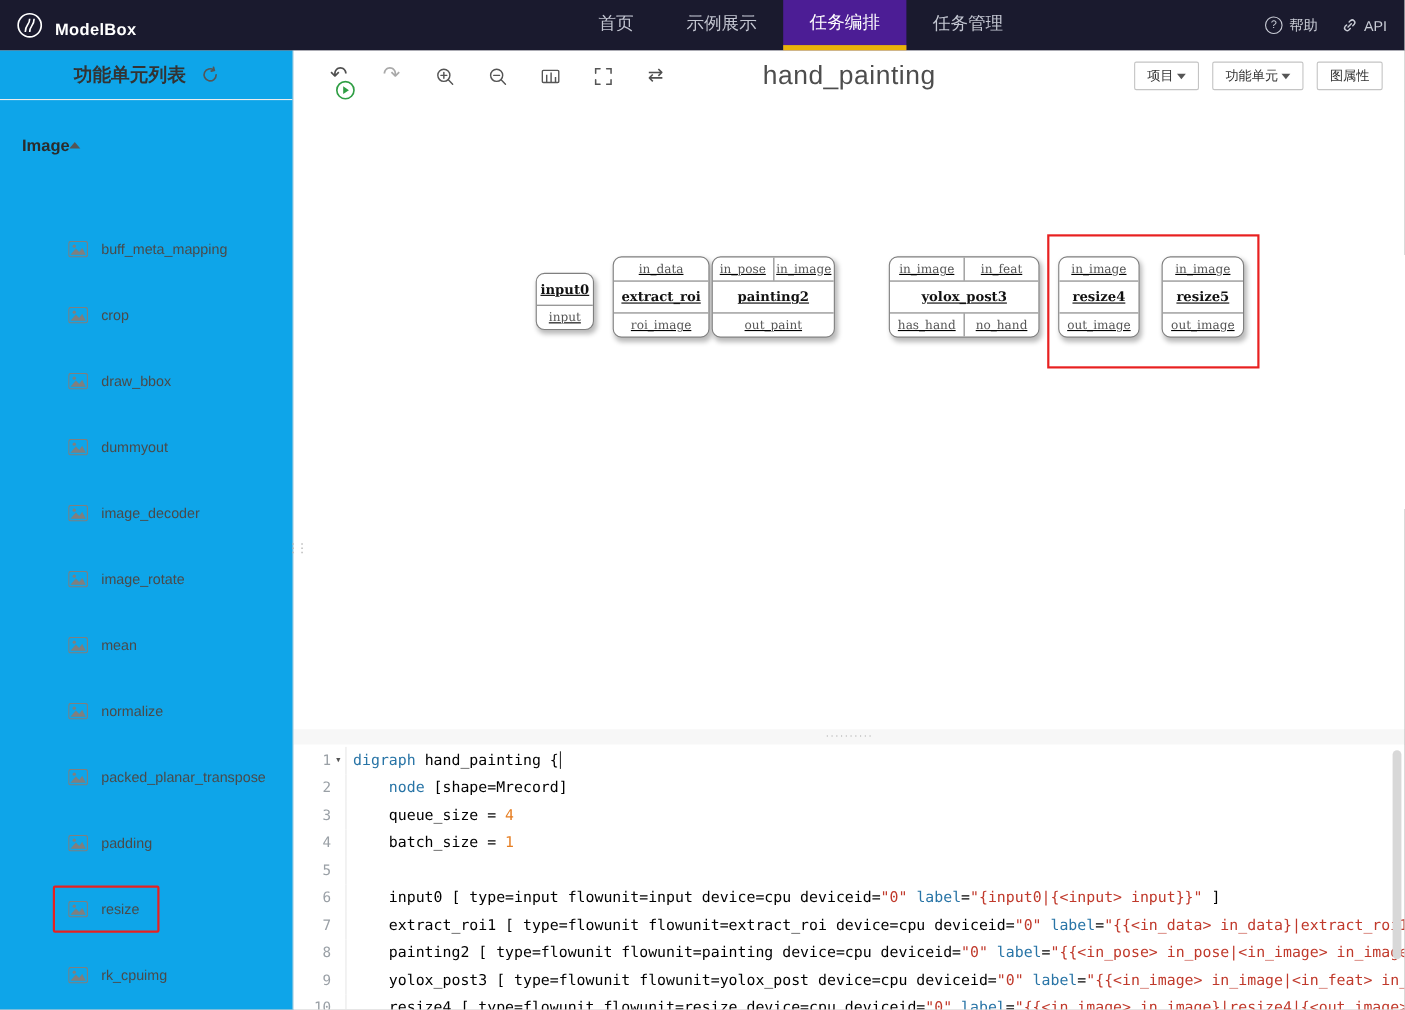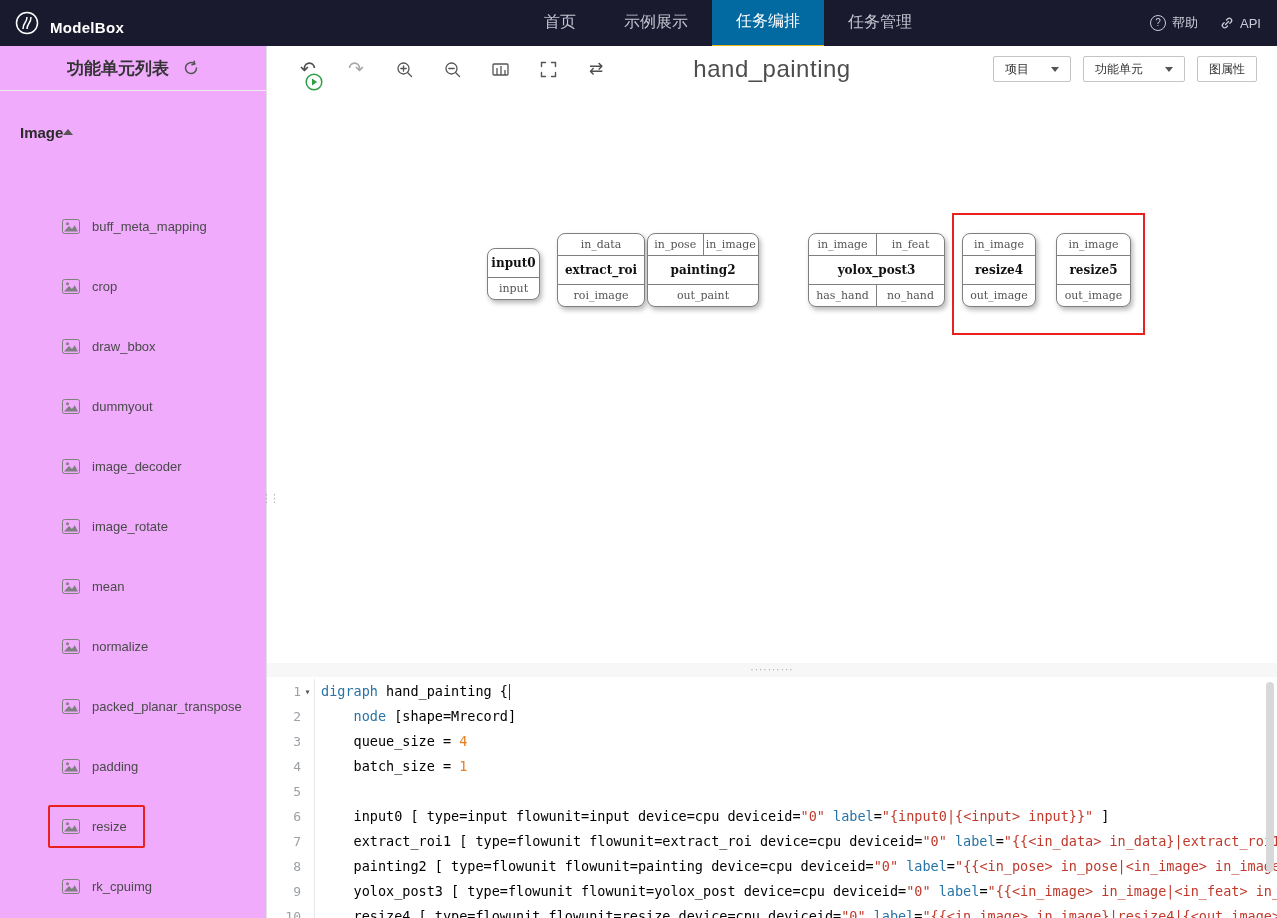--- a/index.html
+++ b/index.html
@@ -6,28 +6,28 @@
   .page{position:relative;width:1277px;height:918px;overflow:hidden;background:#fff;
         font-family:"Liberation Sans","DejaVu Sans",sans-serif;}
 
   
   .topbar{position:absolute;top:0;left:0;right:0;height:46px;background:var(--topbar-bg,#1a1a2e);
           display:flex;align-items:center;color:#c9ccd6;}
   .brand{display:flex;align-items:flex-end;gap:10px;margin-left:14px;cursor:pointer;}
   .brand-name{color:#fff;font-weight:bold;font-size:15px;letter-spacing:.3px;}
   .top-nav{position:absolute;left:520px;top:0;height:46px;display:flex;}
   .nav-item{height:46px;line-height:44px;padding:0 24px;font-size:16px;color:#c3c6d1;cursor:pointer;box-sizing:border-box;}
-  .nav-item.active{color:#fff;background:#0369a1;border-bottom:1px solid #eab308;line-height:41px;text-align:right;}
+  .nav-item.active{color:#fff;background:#4c1d95;border-bottom:5px solid #eab308;line-height:41px;text-align:right;}
   .topbar-right{position:absolute;right:16px;top:0;height:46px;display:flex;align-items:center;gap:22px;font-size:13px;}
   .tb-link{display:flex;align-items:center;gap:6px;cursor:pointer;color:#c9ccd6;}
   .qicon{display:inline-block;width:14px;height:14px;border:1px solid #c9ccd6;border-radius:50%;
          font-size:10px;line-height:14px;text-align:center;}
 
   
-  .sidebar{position:absolute;top:46px;left:0;width:266px;bottom:0;background:#f0abfc;
+  .sidebar{position:absolute;top:46px;left:0;width:266px;bottom:0;background:#0ea5e9;
            border-right:1px solid #e0e0e0;overflow:hidden;}
   .sidebar-header{height:44px;display:flex;align-items:center;justify-content:center;gap:14px;
                   border-bottom:1px solid #ececec;}
   .sidebar-title{font-size:17px;font-weight:bold;color:#333;}
   .group-header{height:60px;box-sizing:border-box;padding:22px 20px 0 20px;display:flex;
                 align-items:center;cursor:pointer;}
   .group-label{font-size:15px;font-weight:bold;color:#2b2b2b;}
   .caret-up{width:0;height:0;border-left:5px solid transparent;border-right:5px solid transparent;
             border-bottom:6px solid #555;}
   .sidebar-list{position:absolute;top:150px;left:0;right:0;bottom:0;overflow:hidden;padding-left:22px;}
@@ -45,31 +45,31 @@
   
   .main-toolbar{position:absolute;top:46px;left:267px;right:0;height:46px;background:#fff;}
   .tool-icons{position:absolute;left:32px;top:0;height:46px;display:flex;align-items:center;gap:30px;}
   .ticon{width:18px;height:18px;display:flex;align-items:center;justify-content:center;cursor:pointer;}
   .uicon{font-size:19px;color:#4f4f4f;line-height:18px;}
   .uicon.dim{color:#a9a9a9;}
   .run-btn{position:absolute;left:38px;top:27px;width:18px;height:18px;padding:0;border:none;background:transparent;cursor:pointer;}
   .graph-title{position:absolute;left:50%;top:50%;transform:translate(-50%,-50%);
                font-size:24px;color:#4d4d4d;letter-spacing:.5px;}
   .toolbar-buttons{position:absolute;right:20px;top:10px;display:flex;gap:12px;}
-  .tb-btn{height:26px;display:flex;align-items:center;gap:22px;padding:0 11px;background:#fff;
+  .tb-btn{height:26px;display:flex;align-items:center;gap:3px;padding:0 11px;background:#fff;
           border:1px solid #c4c4c4;border-radius:2px;font-size:12px;color:#333;cursor:pointer;
           font-family:inherit;}
   .tb-btn .caret{width:0;height:0;border-left:4px solid transparent;border-right:4px solid transparent;
                  border-top:5px solid #555;}
 
   
   .canvas{position:absolute;top:92px;left:267px;right:0;height:571px;background:#fff;overflow:hidden;}
   .node{position:absolute;background:#fff;border:1px solid #7f7f7f;border-radius:8px;
         box-shadow:2px 3px 5px rgba(0,0,0,.28);font-family:"DejaVu Serif","Liberation Serif",serif;
-        text-align:center;overflow:hidden;cursor:pointer;box-sizing:border-box;}
+        text-align:center;overflow:hidden;cursor:pointer;box-sizing:border-box;text-decoration:underline;}
   .ports{display:flex;}
   .ports.in{border-bottom:1px solid #7f7f7f;}
   .ports.out{border-top:1px solid #7f7f7f;}
   .port{flex:1;font-size:11px;color:#555;padding:4px 2px;white-space:nowrap;overflow:hidden;}
   .port + .port{border-left:1px solid #7f7f7f;}
   .node-title{font-weight:bold;font-size:12px;color:#111;padding:7px 2px;white-space:nowrap;}
   .selection-box{position:absolute;border:2px solid var(--accent-red,#e82020);background:transparent;}
 
   
   .h-splitter{position:absolute;top:663px;left:267px;right:0;height:14px;background:#f7f7f7;

